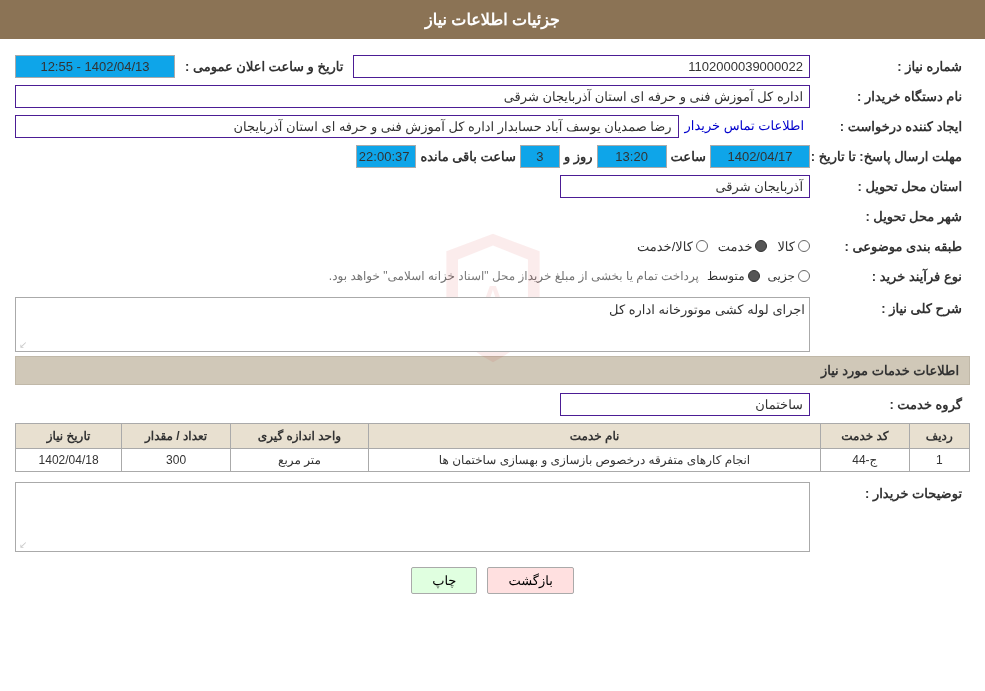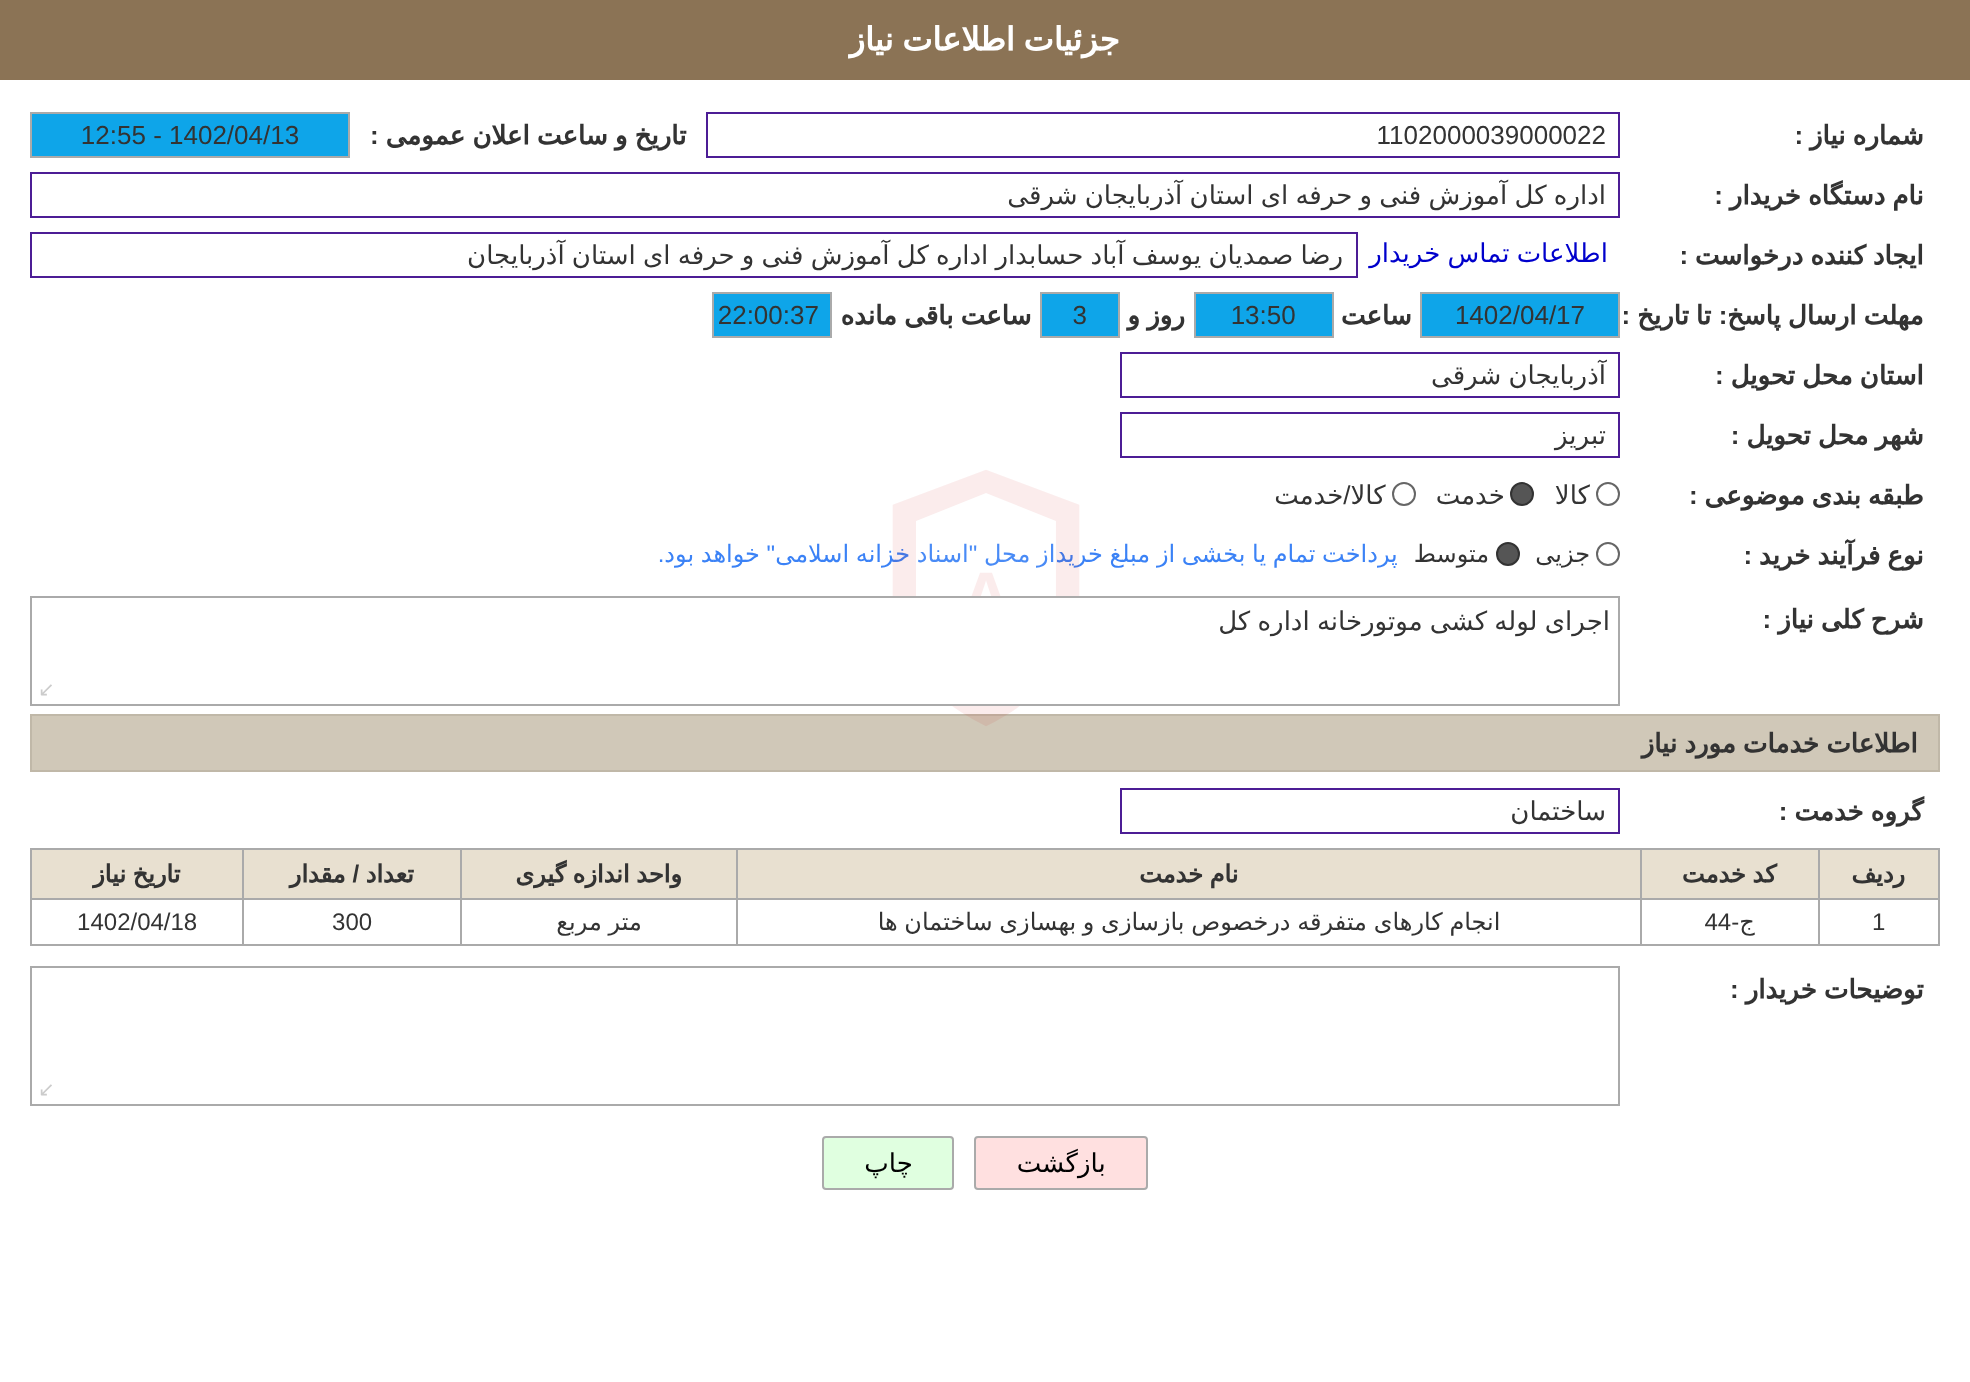--- a/index.html
+++ b/index.html
@@ -102,21 +102,21 @@
       align-items: center;
       gap: 8px;
       font-size: 12px;
     }
     .purchase-type-item {
       display: flex;
       align-items: center;
       gap: 3px;
     }
     .purchase-note {
-      color: #3b82f6;
+      color: #737373;
       font-size: 12px;
     }
     .textarea-box {
       border: 1px solid #aaa;
       background: #fff;
       width: 100%;
       min-height: 55px;
       padding: 4px;
       resize: none;
       position: relative;
@@ -216,35 +216,34 @@
     <div class="info-row">
       <div class="info-label">ایجاد کننده درخواست :</div>
       <span class="info-value blue-link" style="max-width:140px;flex:none;">اطلاعات تماس خریدار</span>
       <div class="info-value">رضا صمدیان یوسف آباد حسابدار اداره کل آموزش فنی و حرفه ای استان آذربایجان</div>
     </div>
 
     <div class="info-row">
       <div class="info-label">مهلت ارسال پاسخ: تا تاریخ :</div>
       <div class="date-box" style="width:100px;">1402/04/17</div>
       <span class="inline-label">ساعت</span>
-      <div class="date-box" style="width:70px;">13:50</div>
+      <div class="date-box" style="width:70px;">13:20</div>
       <span class="inline-label">روز و</span>
       <div class="date-box" style="width:40px;">3</div>
       <span class="inline-label">ساعت باقی مانده</span>
       <div class="date-box" style="width:60px;">22:00:37</div>
     </div>
 
     <div class="info-row">
       <div class="info-label">استان محل تحویل :</div>
       <div class="info-value" style="max-width:250px;">آذربایجان شرقی</div>
     </div>
 
     <div class="info-row">
       <div class="info-label">شهر محل تحویل :</div>
-      <div class="info-value" style="max-width:250px;">تبریز</div>
     </div>
 
     <div class="info-row">
       <div class="info-label">طبقه بندی موضوعی :</div>
       <div class="radio-row">
         <div class="radio-item">
           <span class="radio-circle"></span>
           <span>کالا</span>
         </div>
         <div class="radio-item">

